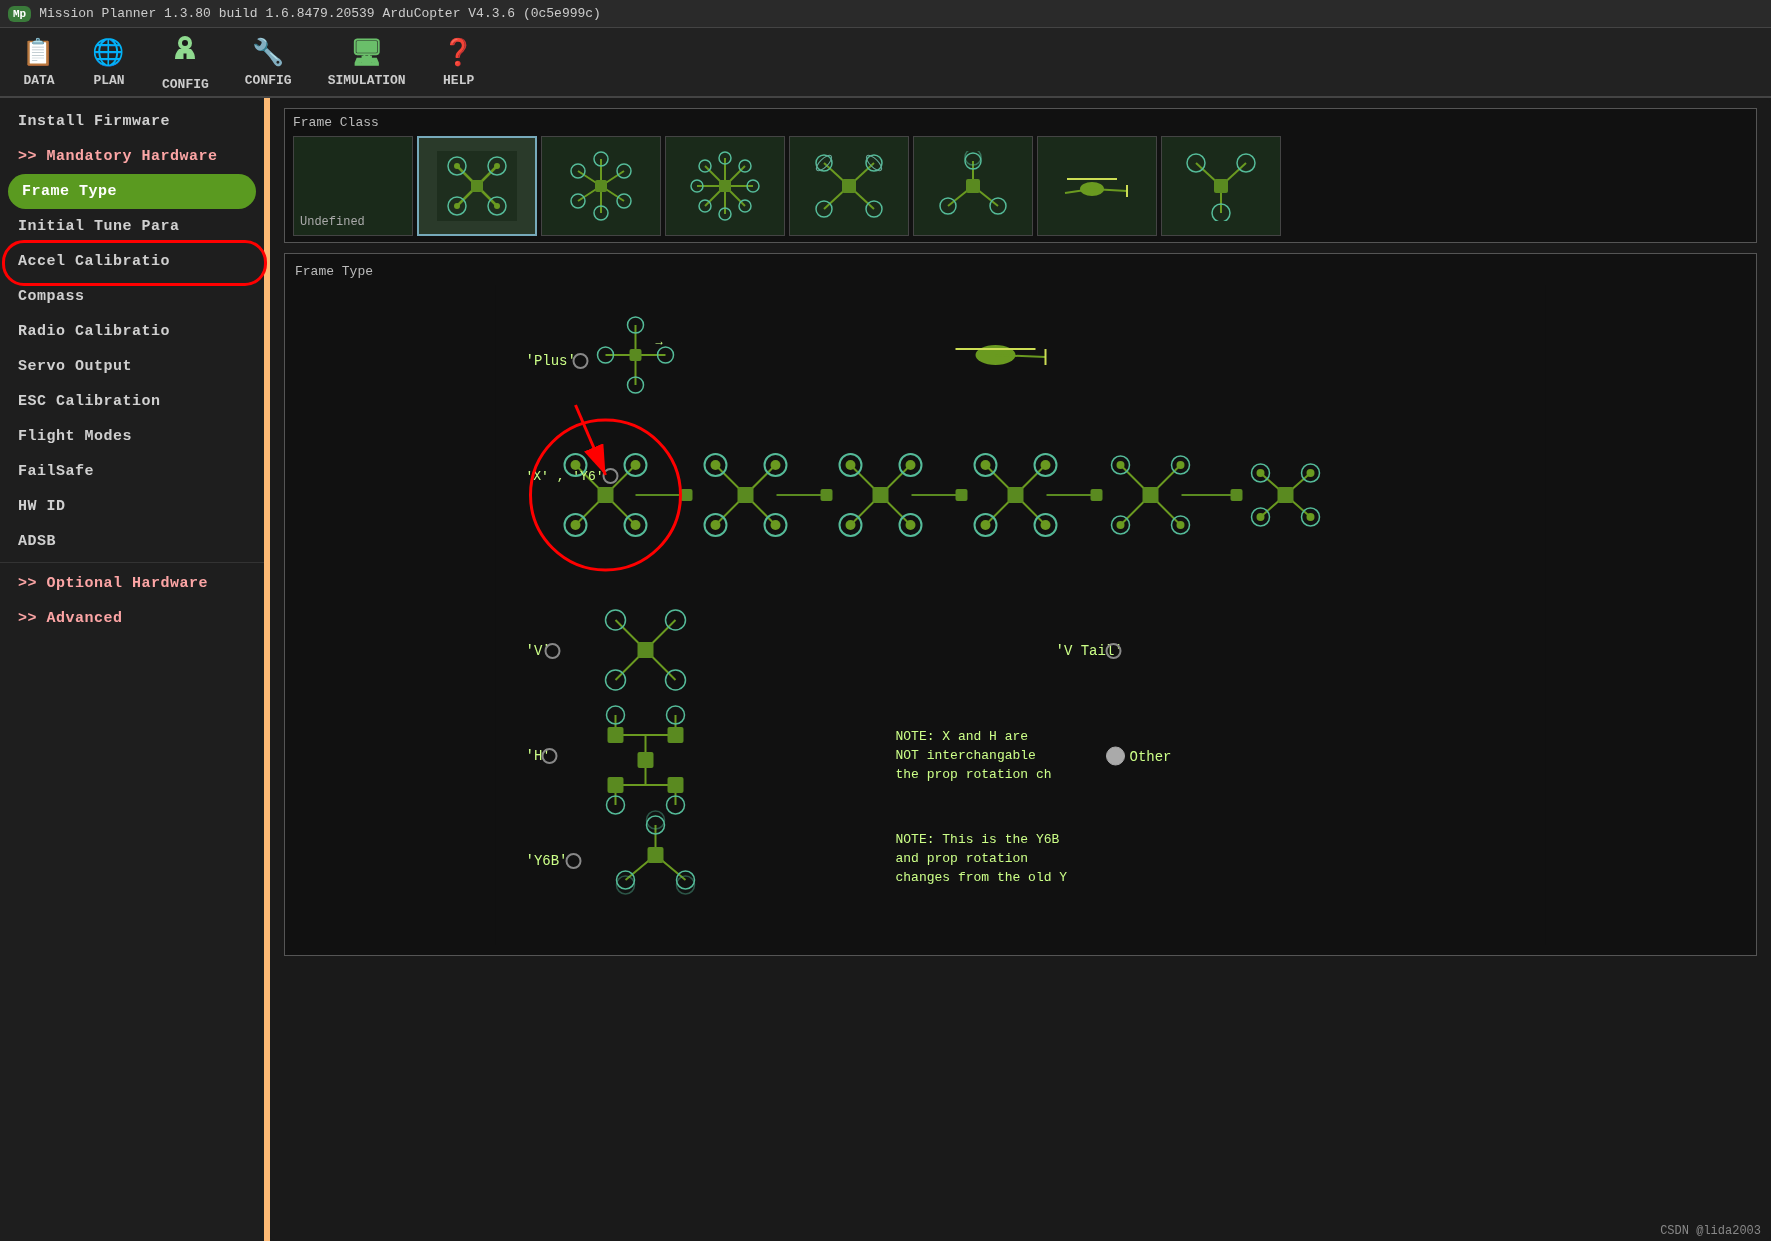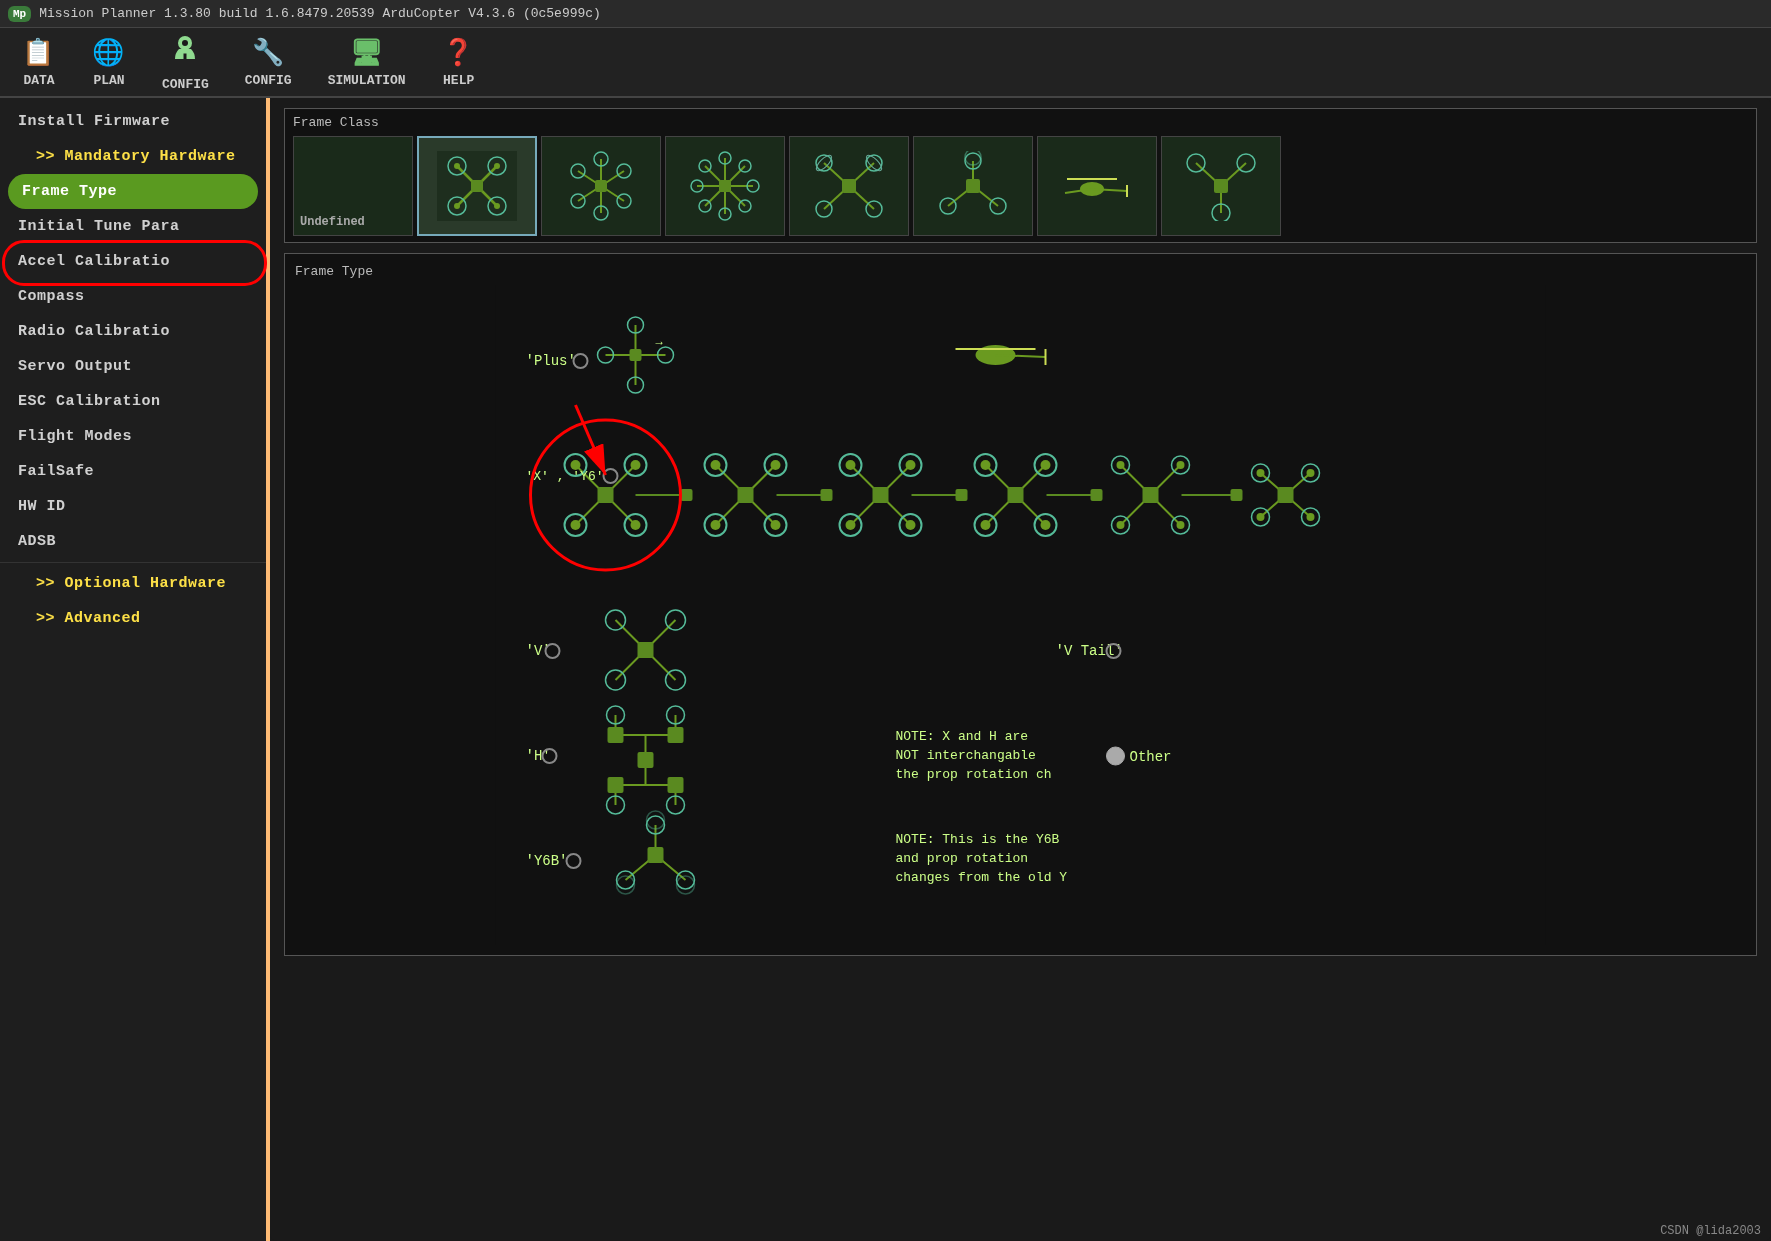--- a/index.html
+++ b/index.html
@@ -65,42 +65,41 @@
     
     #main {
       display: flex;
       height: calc(1241px - 98px);
     }
 
     
     #sidebar {
       width: 270px;
       background: #1e1e1e;
-      border-right: 4px solid #fdba74;
+      border-right: 6px solid #fdba74;
       padding-top: 6px;
       flex-shrink: 0;
     }
     .sidebar-item {
       padding: 9px 18px;
       cursor: pointer;
       font-size: 15px;
       font-weight: bold;
       color: #d0d0d0;
       letter-spacing: 0.5px;
     }
     .sidebar-item.active {
       background: #5a9a20;
       color: #fff;
       border-radius: 18px;
       margin: 0 8px;
       padding: 9px 14px;
     }
     .sidebar-item.group {
-      color: #fde047;
-      margin-left: 18px;
+      color: #fca5a5;
     }
     .sidebar-divider {
       height: 1px;
       background: #333;
       margin: 3px 0;
     }
 
     
     #content {
       flex: 1;
@@ -134,21 +133,20 @@
       width: 120px;
       height: 100px;
       background: #1a2a1a;
       border: 1px solid #444;
       cursor: pointer;
       display: flex;
       flex-direction: column;
       align-items: center;
       justify-content: center;
       position: relative;
-      font-weight: bold;
     }
     .frame-thumb.selected {
       background: #2a3a2a;
       border: 2px solid #7ab;
     }
     .frame-thumb-label {
       font-size: 11px;
       color: #aaa;
       margin-top: 4px;
     }

